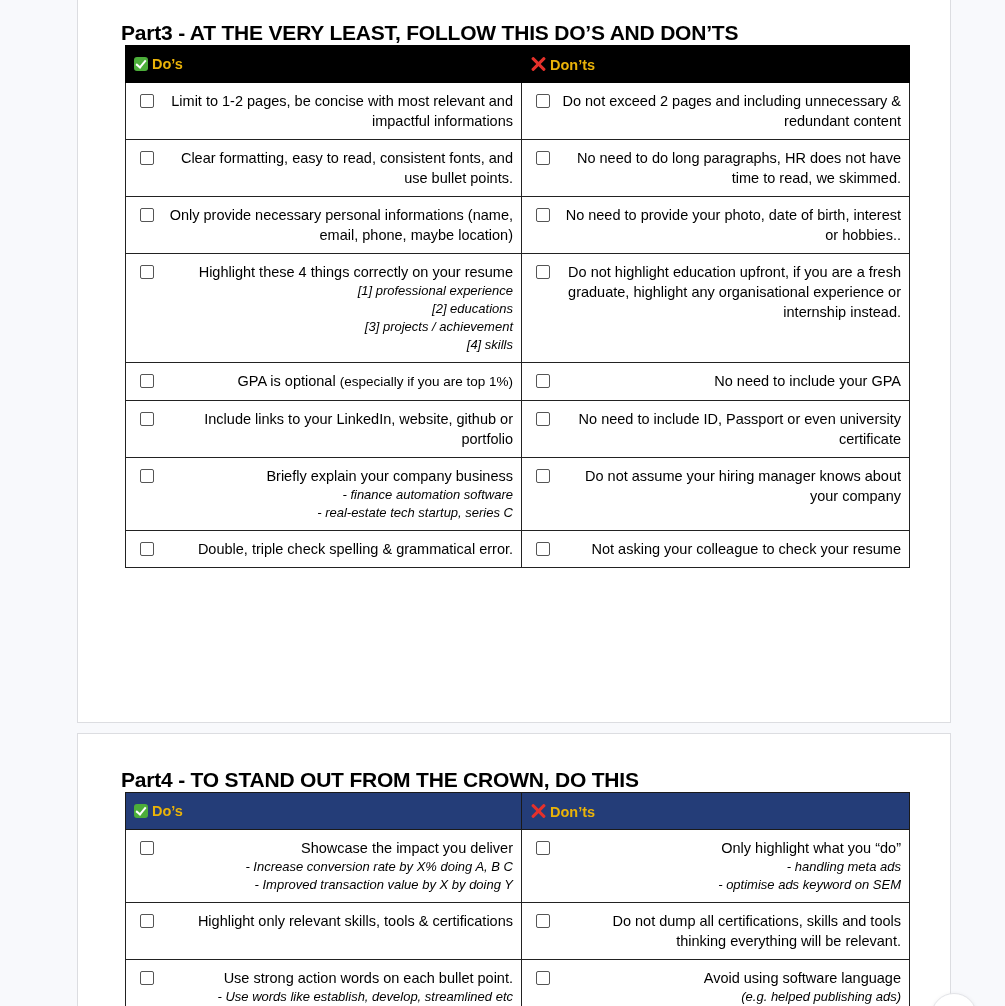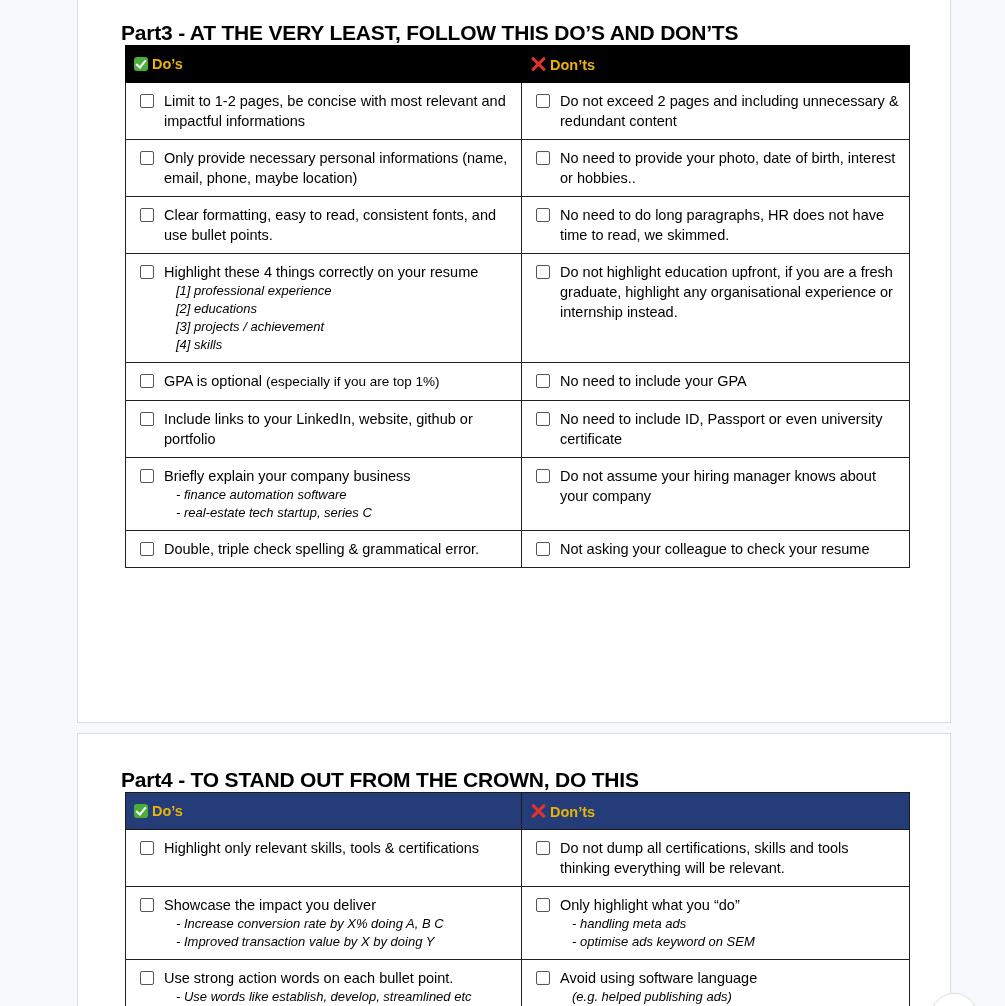--- a/index.html
+++ b/index.html
@@ -58,20 +58,21 @@
     content: ""; position: absolute; left: 7px; top: -1px;
     width: 3px; height: 18px; background: #e5312b; border-radius: 1px;
   }
   .cross-emoji::before { transform: rotate(45deg); }
   .cross-emoji::after { transform: rotate(-45deg); }
   table.dd td {
     border: 1.5px solid #222;
     vertical-align: top;
     padding: 8px 8px 8px 14px;
     line-height: 20px;
+    text-align: right;
   }
   .item { display: flex; align-items: flex-start; }
   .cb {
     flex: 0 0 auto;
     width: 12px; height: 12px;
     border: 1.6px solid #555; border-radius: 2px;
     margin: 3px 10px 0 0; background: #fff;
   }
   .txt { flex: 1 1 auto; }
   .sub { font-style: italic; font-size: 13px; line-height: 18px; display: block; margin-left: 12px; }
@@ -111,41 +112,41 @@
             <div class="item">
               <span class="cb"></span>
               <div class="txt"><span>Do not exceed 2 pages and including unnecessary &amp; redundant content</span></div>
             </div>
           </td>
         </tr>
         <tr>
           <td>
             <div class="item">
               <span class="cb"></span>
+              <div class="txt"><span>Clear formatting, easy to read, consistent fonts, and use bullet points.</span></div>
+            </div>
+          </td>
+          <td>
+            <div class="item">
+              <span class="cb"></span>
+              <div class="txt"><span>No need to do long paragraphs, HR does not have time to read, we skimmed.</span></div>
+            </div>
+          </td>
+        </tr>
+        <tr>
+          <td>
+            <div class="item">
+              <span class="cb"></span>
               <div class="txt"><span>Only provide necessary personal informations (name, email, phone, maybe location)</span></div>
             </div>
           </td>
           <td>
             <div class="item">
               <span class="cb"></span>
               <div class="txt"><span>No need to provide your photo, date of birth, interest or hobbies..</span></div>
-            </div>
-          </td>
-        </tr>
-        <tr>
-          <td>
-            <div class="item">
-              <span class="cb"></span>
-              <div class="txt"><span>Clear formatting, easy to read, consistent fonts, and use bullet points.</span></div>
-            </div>
-          </td>
-          <td>
-            <div class="item">
-              <span class="cb"></span>
-              <div class="txt"><span>No need to do long paragraphs, HR does not have time to read, we skimmed.</span></div>
             </div>
           </td>
         </tr>
         <tr>
           <td>
             <div class="item">
               <span class="cb"></span>
               <div class="txt"><span>Highlight these 4 things correctly on your resume</span><span class="sub">[1] professional experience</span><span class="sub">[2] educations</span><span class="sub">[3] projects / achievement</span><span class="sub">[4] skills</span></div>
             </div>
           </td>
@@ -227,41 +228,41 @@
       <tr>
         <th><span class="hicon check-emoji"></span><span>Do’s</span></th>
         <th><span class="hicon cross-emoji"></span><span>Don’ts</span></th>
       </tr>
     </thead>
     <tbody id="part4-body">
         <tr>
           <td>
             <div class="item">
               <span class="cb"></span>
+              <div class="txt"><span>Showcase the impact you deliver</span><span class="sub">- Increase conversion rate by X% doing A, B C</span><span class="sub">- Improved transaction value by X by doing Y</span></div>
+            </div>
+          </td>
+          <td>
+            <div class="item">
+              <span class="cb"></span>
+              <div class="txt"><span>Only highlight what you “do”</span><span class="sub">- handling meta ads</span><span class="sub">- optimise ads keyword on SEM</span></div>
+            </div>
+          </td>
+        </tr>
+        <tr>
+          <td>
+            <div class="item">
+              <span class="cb"></span>
               <div class="txt"><span>Highlight only relevant skills, tools &amp; certifications</span></div>
             </div>
           </td>
           <td>
             <div class="item">
               <span class="cb"></span>
               <div class="txt"><span>Do not dump all certifications, skills and tools thinking everything will be relevant.</span></div>
-            </div>
-          </td>
-        </tr>
-        <tr>
-          <td>
-            <div class="item">
-              <span class="cb"></span>
-              <div class="txt"><span>Showcase the impact you deliver</span><span class="sub">- Increase conversion rate by X% doing A, B C</span><span class="sub">- Improved transaction value by X by doing Y</span></div>
-            </div>
-          </td>
-          <td>
-            <div class="item">
-              <span class="cb"></span>
-              <div class="txt"><span>Only highlight what you “do”</span><span class="sub">- handling meta ads</span><span class="sub">- optimise ads keyword on SEM</span></div>
             </div>
           </td>
         </tr>
         <tr>
           <td>
             <div class="item">
               <span class="cb"></span>
               <div class="txt"><span>Use strong action words on each bullet point.</span><span class="sub">- Use words like establish, develop, streamlined etc</span></div>
             </div>
           </td>

